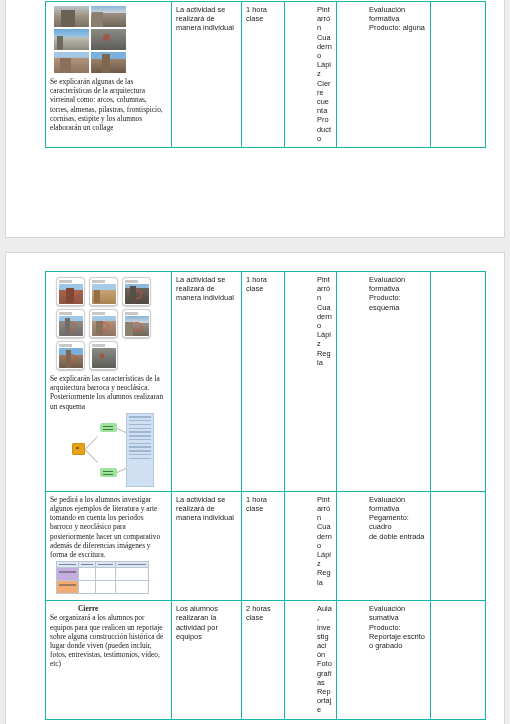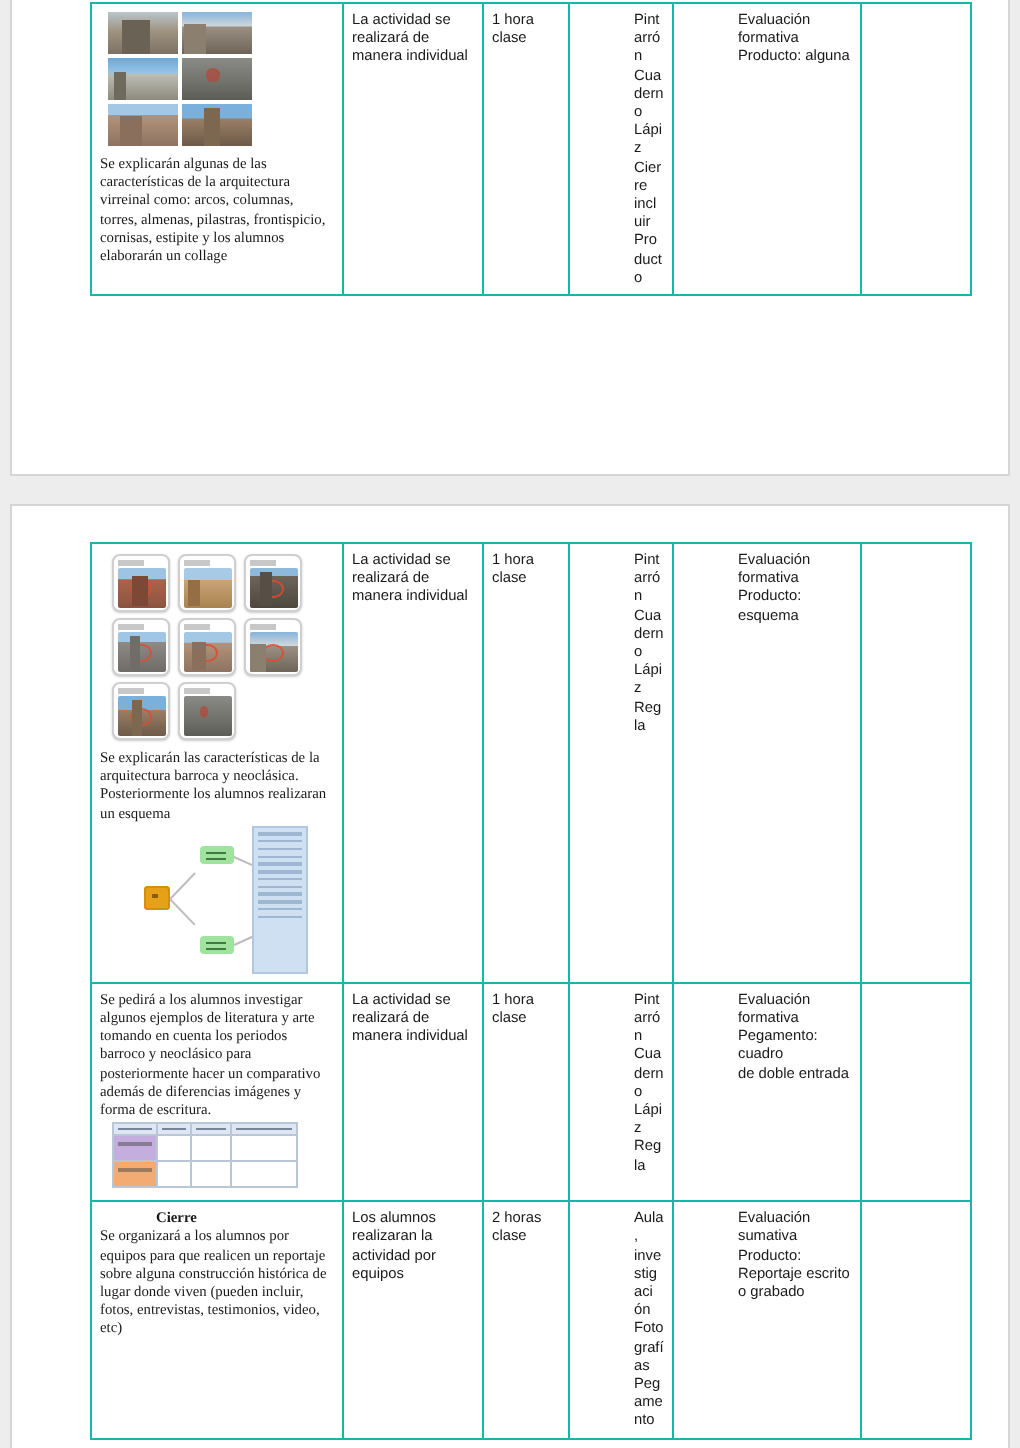--- a/index.html
+++ b/index.html
@@ -196,21 +196,21 @@
             <span>La actividad se realizará de manera individual</span>
           </td>
           <td class="c3">
             <span>1 hora clase</span>
           </td>
           <td class="c4">
             <span class="cell-line">Pintarrón</span>
             <span class="cell-line">Cuaderno</span>
             <span class="cell-line">Lápiz</span>
             <span class="cell-line">Cierre</span>
-            <span class="cell-line">incluir</span>
+            <span class="cell-line">cuenta</span>
             <span class="cell-line">Producto</span>
           </td>
           <td class="c5">
             <span class="cell-line">Evaluación</span>
             <span class="cell-line">formativa</span>
             <span class="cell-line">Producto: alguna</span>
           </td>
           <td class="c6">
             <span></span>
           </td>
@@ -393,21 +393,21 @@
             <span>Los alumnos realizaran la actividad por equipos</span>
           </td>
           <td class="c3">
             <span>2 horas clase</span>
           </td>
           <td class="c4">
             <span class="cell-line">Aula,</span>
             <span class="cell-line">investigaci</span>
             <span class="cell-line">ón</span>
             <span class="cell-line">Fotografías</span>
-            <span class="cell-line">Pegamento</span>
+            <span class="cell-line">Reportaje</span>
           </td>
           <td class="c5">
             <span class="cell-line">Evaluación</span>
             <span class="cell-line">sumativa</span>
             <span class="cell-line">Producto:</span>
             <span class="cell-line">Reportaje escrito</span>
             <span class="cell-line">o grabado</span>
           </td>
           <td class="c6">
             <span></span>

